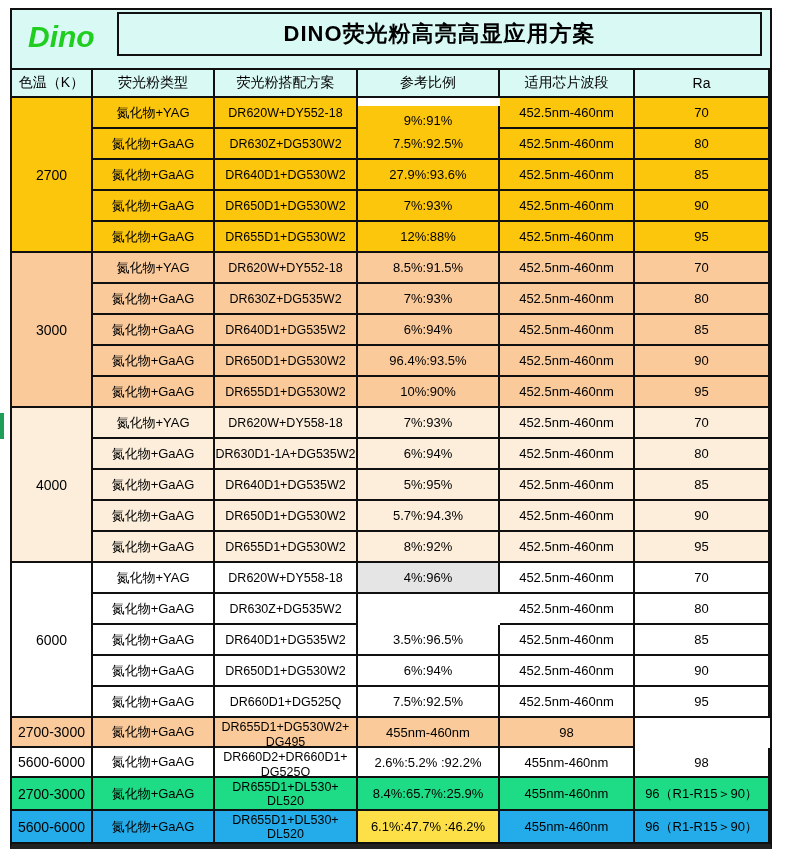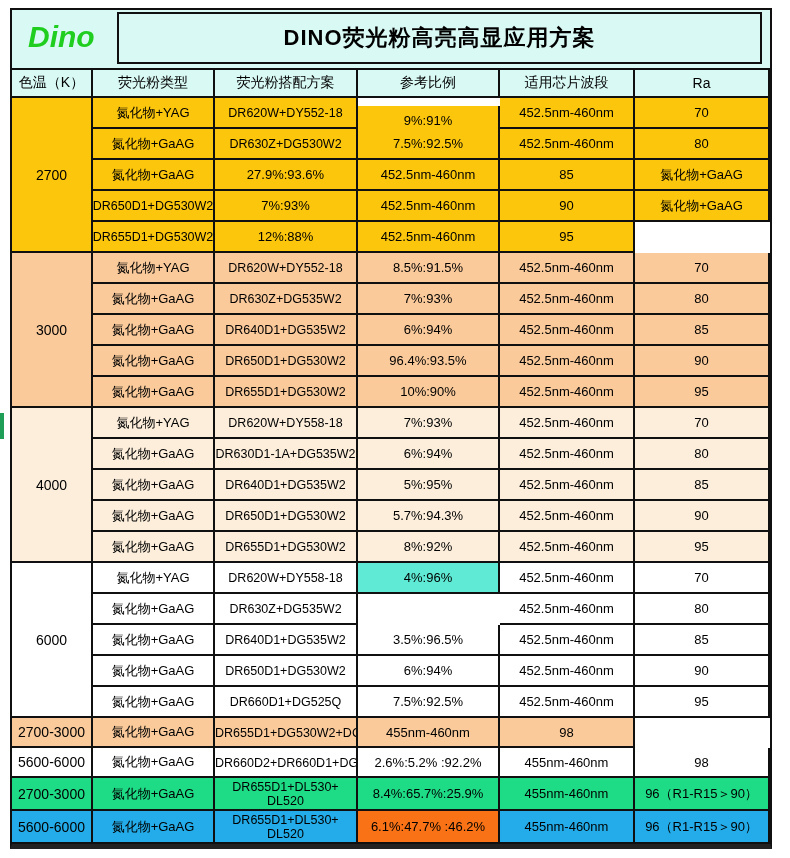--- a/index.html
+++ b/index.html
@@ -13,40 +13,40 @@
     border:2px solid #101010; border-bottom:5px solid #222;
     background:#fff;
   }
   
   .top-band { position:relative; height:58px; background:#D9F9F4; }
   .logo {
     position:absolute; left:16px; top:10px;
     font-size:30px; font-style:italic; font-weight:600; color:#1FCE1F;
   }
   .title-box {
-    position:absolute; left:105px; right:8px; top:2px; height:52px;
+    position:absolute; left:105px; right:8px; top:2px; height:44px;
     border:2px solid #101010; display:flex; align-items:center; justify-content:center;
   }
   .title-box span { font-size:22px; font-weight:bold; letter-spacing:1px; }
   
   .grid { display:grid; grid-template-columns:81px 122px 143px 142px 135px 1fr; }
   .header-row { border-top:2px solid #101010; }
   .header-row .cell { background:#D9F9F4; height:28px; font-size:14px; }
   .cell {
     border-right:2px solid #101010; border-bottom:2px solid #101010;
     display:flex; align-items:center; justify-content:center;
     font-size:13px; text-align:center; overflow:hidden;
   }
   .cell:nth-child(6n of .hcell), .lastcol { }
   .group, .srow { }
   .group .cell, .srow .cell { height:100%; }
   .temp-cell { font-size:14px; }
   .scheme-cell { font-size:12.5px; }
   .two-line {
-    flex-direction:row; justify-content:flex-start; padding-top:2px;
+    flex-direction:column; justify-content:flex-start; padding-top:2px;
     line-height:15px; overflow:hidden;
   }
   .green-sliver {
     position:absolute; left:0; top:413px; width:4px; height:26px; background:#1f9e57;
   }
 </style>
 </head>
 <body>
 
 <div class="table">
@@ -71,20 +71,21 @@
         <div class="cell scheme-cell" style="background: rgb(252, 198, 13);">DR620W+DY552-18</div>
         <div class="cell " style="background: rgb(252, 198, 13); margin-top: 8px;">9%:91%</div>
         <div class="cell " style="background: rgb(252, 198, 13);">452.5nm-460nm</div>
         <div class="cell " style="background: rgb(252, 198, 13);">70</div>
         <div class="cell " style="background: rgb(252, 198, 13);">氮化物+GaAG</div>
         <div class="cell scheme-cell" style="background: rgb(252, 198, 13);">DR630Z+DG530W2</div>
         <div class="cell " style="background: rgb(252, 198, 13);">7.5%:92.5%</div>
         <div class="cell " style="background: rgb(252, 198, 13);">452.5nm-460nm</div>
         <div class="cell " style="background: rgb(252, 198, 13);">80</div>
         <div class="cell " style="background: rgb(252, 198, 13);">氮化物+GaAG</div>
+        <div class="cell scheme-cell" style="background: rgb(252, 198, 13);">DR640D1+DG530W2</div>
         <div class="cell " style="background: rgb(252, 198, 13);">27.9%:93.6%</div>
         <div class="cell " style="background: rgb(252, 198, 13);">452.5nm-460nm</div>
         <div class="cell " style="background: rgb(252, 198, 13);">85</div>
         <div class="cell " style="background: rgb(252, 198, 13);">氮化物+GaAG</div>
         <div class="cell scheme-cell" style="background: rgb(252, 198, 13);">DR650D1+DG530W2</div>
         <div class="cell " style="background: rgb(252, 198, 13);">7%:93%</div>
         <div class="cell " style="background: rgb(252, 198, 13);">452.5nm-460nm</div>
         <div class="cell " style="background: rgb(252, 198, 13);">90</div>
         <div class="cell " style="background: rgb(252, 198, 13);">氮化物+GaAG</div>
         <div class="cell scheme-cell" style="background: rgb(252, 198, 13);">DR655D1+DG530W2</div>
@@ -145,21 +146,21 @@
         <div class="cell " style="background: rgb(252, 238, 219);">氮化物+GaAG</div>
         <div class="cell scheme-cell" style="background: rgb(252, 238, 219);">DR655D1+DG530W2</div>
         <div class="cell " style="background: rgb(252, 238, 219);">8%:92%</div>
         <div class="cell " style="background: rgb(252, 238, 219);">452.5nm-460nm</div>
         <div class="cell " style="background: rgb(252, 238, 219);">95</div>
       </div>
       <div class="grid group" style="grid-auto-rows: 31px;">
         <div class="cell temp-cell" style="background: rgb(255, 255, 255); grid-row: 1 / span 5;">6000</div>
         <div class="cell " style="background: rgb(255, 255, 255);">氮化物+YAG</div>
         <div class="cell scheme-cell" style="background: rgb(255, 255, 255);">DR620W+DY558-18</div>
-        <div class="cell " style="background: #5eead4;">4%:96%</div>
+        <div class="cell " style="background: #e5e5e5;">4%:96%</div>
         <div class="cell " style="background: rgb(255, 255, 255);">452.5nm-460nm</div>
         <div class="cell " style="background: rgb(255, 255, 255);">70</div>
         <div class="cell " style="background: rgb(255, 255, 255);">氮化物+GaAG</div>
         <div class="cell scheme-cell" style="background: rgb(255, 255, 255);">DR630Z+DG535W2</div>
         <div class="cell " style="background: rgb(255, 255, 255); margin-top: 40px;">3.7%:96.3%</div>
         <div class="cell " style="background: rgb(255, 255, 255);">452.5nm-460nm</div>
         <div class="cell " style="background: rgb(255, 255, 255);">80</div>
         <div class="cell " style="background: rgb(255, 255, 255);">氮化物+GaAG</div>
         <div class="cell scheme-cell" style="background: rgb(255, 255, 255);">DR640D1+DG535W2</div>
         <div class="cell " style="background: rgb(255, 255, 255);">3.5%:96.5%</div>
@@ -202,19 +203,19 @@
         <div class="cell " style="background: rgb(30, 220, 134);">氮化物+GaAG</div>
         <div class="cell scheme-cell" style="background: rgb(30, 220, 134);">DR655D1+DL530+ DL520</div>
         <div class="cell " style="background: rgb(30, 220, 134);">8.4%:65.7%:25.9%</div>
         <div class="cell " style="background: rgb(30, 220, 134);">455nm-460nm</div>
         <div class="cell " style="background: rgb(30, 220, 134);">96（R1-R15＞90）</div>
       </div>
       <div class="grid srow" style="grid-auto-rows: 33px;">
         <div class="cell temp-cell" style="background: rgb(35, 172, 233);">5600-6000</div>
         <div class="cell " style="background: rgb(35, 172, 233);">氮化物+GaAG</div>
         <div class="cell scheme-cell" style="background: rgb(35, 172, 233);">DR655D1+DL530+ DL520</div>
-        <div class="cell " style="background: #f97316;">6.1%:47.7% :46.2%</div>
+        <div class="cell " style="background: #fde047;">6.1%:47.7% :46.2%</div>
         <div class="cell " style="background: rgb(35, 172, 233);">455nm-460nm</div>
         <div class="cell " style="background: rgb(35, 172, 233);">96（R1-R15＞90）</div>
       </div>
     </div>
 </div>
 <div class="green-sliver"></div>
 
 </body></html>

